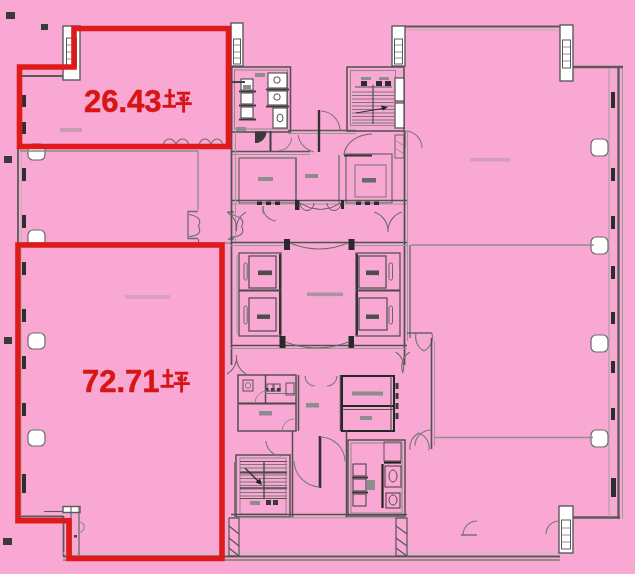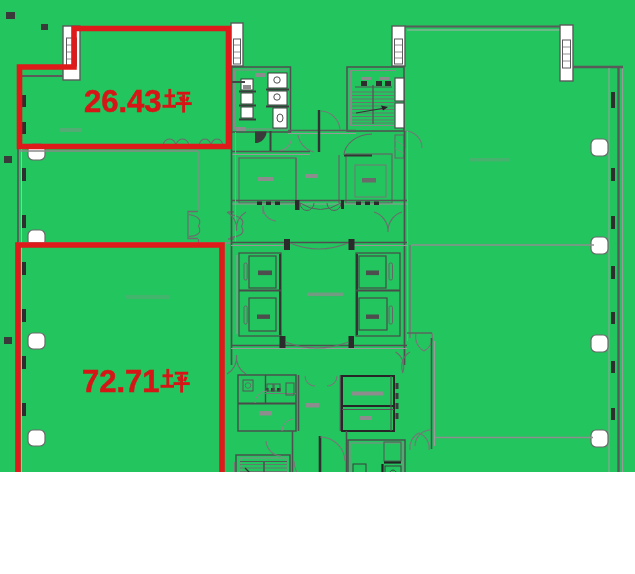--- a/index.html
+++ b/index.html
@@ -1,16 +1,16 @@
 <!DOCTYPE html>
 <html><head>
 <meta charset="utf-8">
 <style>
   html,body{margin:0;padding:0;background:#ffffff;}
-  #wrap{position:relative;width:635px;height:472px;overflow:hidden;background:#22c55e;
+  #wrap{position:relative;width:635px;height:574px;overflow:hidden;background:#f9a8d4;
         font-family:"Liberation Sans",sans-serif;}
   svg{position:absolute;left:0;top:0;filter:blur(0.35px);}
 </style>
 </head>
 <body>
 <div id="wrap">
 <svg width="635" height="574" viewBox="0 0 635 574" fill="none">
 
 <g stroke="#5a5a5a" stroke-width="1.8">
 

